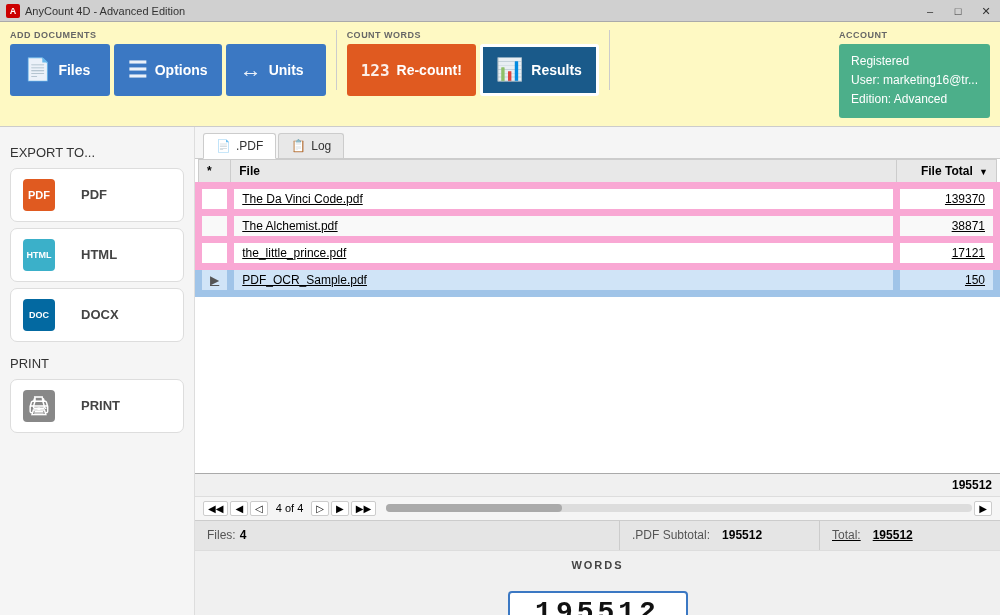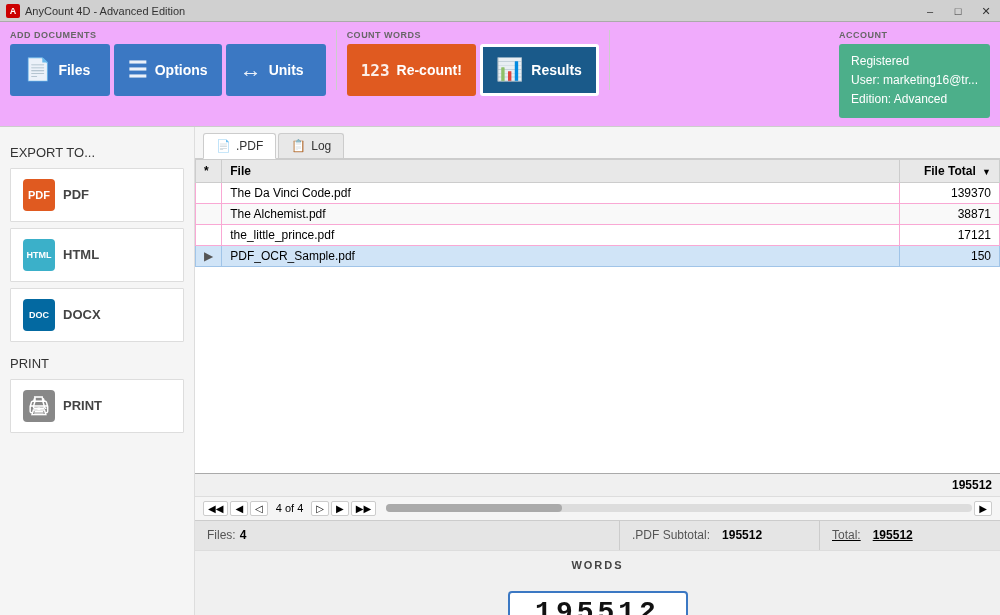--- a/index.html
+++ b/index.html
@@ -42,21 +42,21 @@
       display: flex;
       align-items: center;
       justify-content: center;
       font-size: 11px;
       cursor: pointer;
       color: #333;
     }
 
     
     #toolbar {
-      background: #f0abfc;
+      background: #fef9c3;
       padding: 8px 10px;
       display: flex;
       align-items: flex-start;
       gap: 6px;
       border-bottom: 1px solid #ccc;
     }
     .toolbar-section {
       display: flex;
       flex-direction: column;
       align-items: flex-start;
@@ -136,26 +136,26 @@
       font-size: 13px;
       font-weight: 400;
       color: #333;
       text-transform: uppercase;
       margin-bottom: 8px;
       margin-top: 8px;
     }
     .sidebar-btn {
       display: flex;
       align-items: center;
-      gap: 8px;
+      gap: 26px;
       width: 100%;
       padding: 10px 12px;
       background: white;
       border: 1px solid #ddd;
-      border-radius: 1px;
+      border-radius: 7px;
       cursor: pointer;
       margin-bottom: 6px;
       font-size: 13px;
       font-weight: 600;
       color: #444;
     }
     .sidebar-icon {
       width: 32px;
       height: 32px;
       border-radius: 4px;
@@ -212,22 +212,23 @@
       padding: 4px 8px;
       text-align: left;
       font-weight: 600;
       position: sticky;
       top: 0;
     }
     table th.num, table td.num {
       text-align: right;
     }
     table td {
-      border: 1px solid #f9a8d4;
+      border: 7px solid #f9a8d4;
       padding: 3px 8px;
+      text-decoration: underline;
     }
     table tr:nth-child(even) td { background: #f9f9f9; }
     table tr.selected td { background: #d0e4f7; border-color: #a0c4e8; }
     table tr td:first-child { width: 18px; color: #555; }
     .sort-arrow { font-size: 9px; margin-left: 3px; }
 
     
     .table-total-row {
       border-top: 1px solid #aaa;
       background: #f0f0f0;

